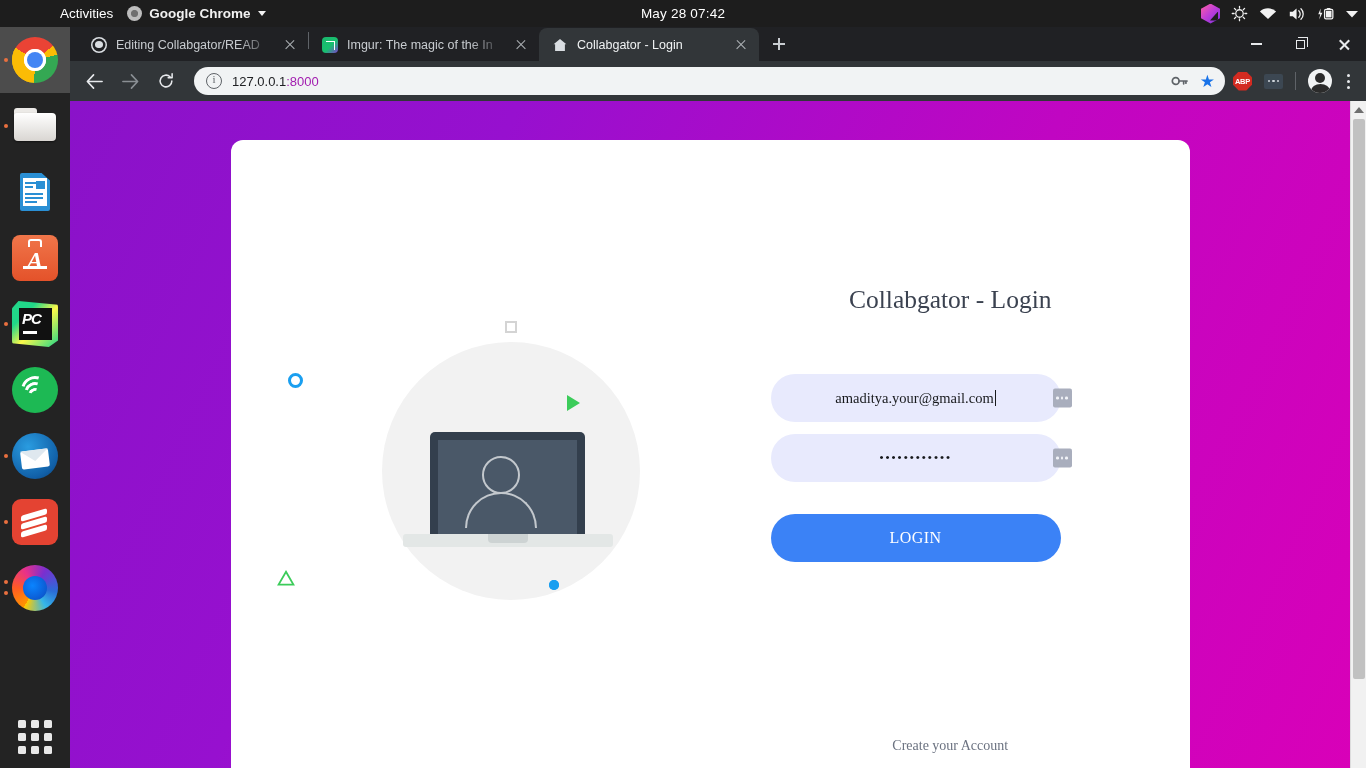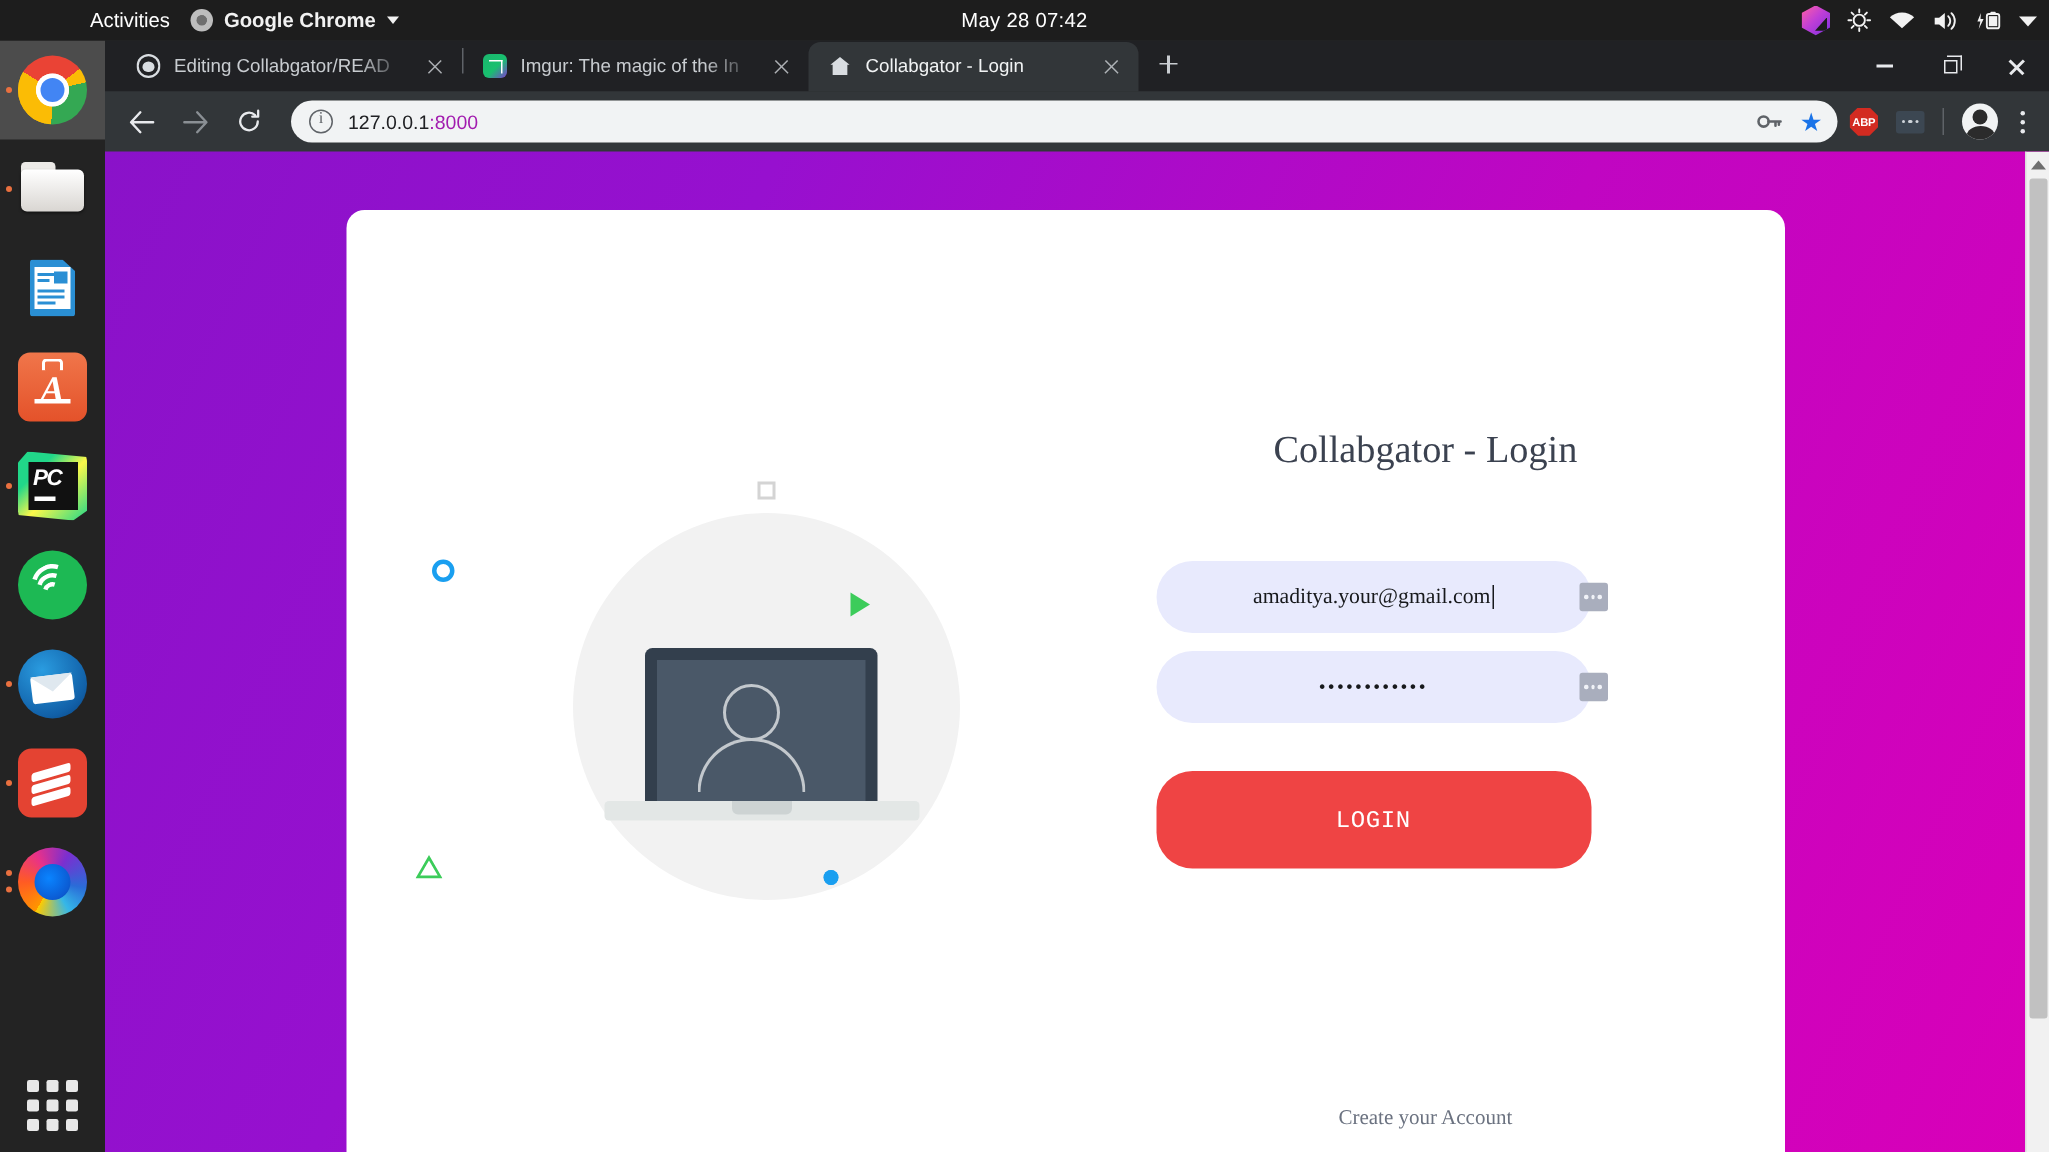--- a/index.html
+++ b/index.html
@@ -176,21 +176,21 @@
 
   
   .chrome-win{
     position:absolute; left:70px; top:27px; width:1296px; height:741px;
     background:#323639; z-index:20;
   }
 
   
   .tabstrip{
     position:absolute; top:0; left:0; width:1296px; height:34px;
-    background:#202124; display:flex; align-items:center; padding-left:8px;
+    background:#202124; display:flex; align-items:flex-end; padding-left:8px;
   }
   .tab{
     height:33px; display:flex; align-items:center; gap:9px;
     padding:0 10px 0 13px; position:relative; min-width:0;
     border-radius:8px 8px 0 0; color:#c8ccd0; font-size:12.5px;
   }
   .tab.inactive{ width:230px; }
   .tab.active{ width:220px; background:#323639; color:#f1f3f4; }
   .tab-title{ flex:1; white-space:nowrap; overflow:hidden; }
   .tab.inactive .tab-title{
@@ -383,23 +383,23 @@
     display:inline-block; width:1px; height:16px; background:#17191c; margin-left:1px;
     vertical-align:-3px;
   }
   .autofill{
     position:absolute; right:-11px; top:50%; transform:translateY(-50%);
     width:19px; height:19px; background:#a9aebd; border-radius:2px;
     display:flex; align-items:center; justify-content:center; gap:2px;
   }
   .autofill span{ width:2.6px;height:2.6px;border-radius:50%;background:#f0f2f7;}
   .btn-login{
-    position:absolute; left:60px; top:374px; width:290px; height:65px;
-    background:#ef4444; border:none; border-radius:24px; cursor:pointer;
-    font-family:Liberation Mono, monospace; font-size:16px; color:#ffffff; letter-spacing:.4px;
+    position:absolute; left:60px; top:374px; width:290px; height:48px;
+    background:#3b82f6; border:none; border-radius:24px; cursor:pointer;
+    font-family:Liberation Serif, serif; font-size:16px; color:#ffffff; letter-spacing:.4px;
   }
   .forgot{
     position:absolute; left:0; right:0; top:438px; text-align:center;
     font-family:"Liberation Serif",serif; font-size:13.5px; color:#5b6170;
   }
   .forgot .soft{ color:#a9a29b; }
   .create{
     position:absolute; left:0; right:0; top:598px; text-align:center;
     font-family:"Liberation Serif",serif; font-size:14px; color:#6b7280;
   }

